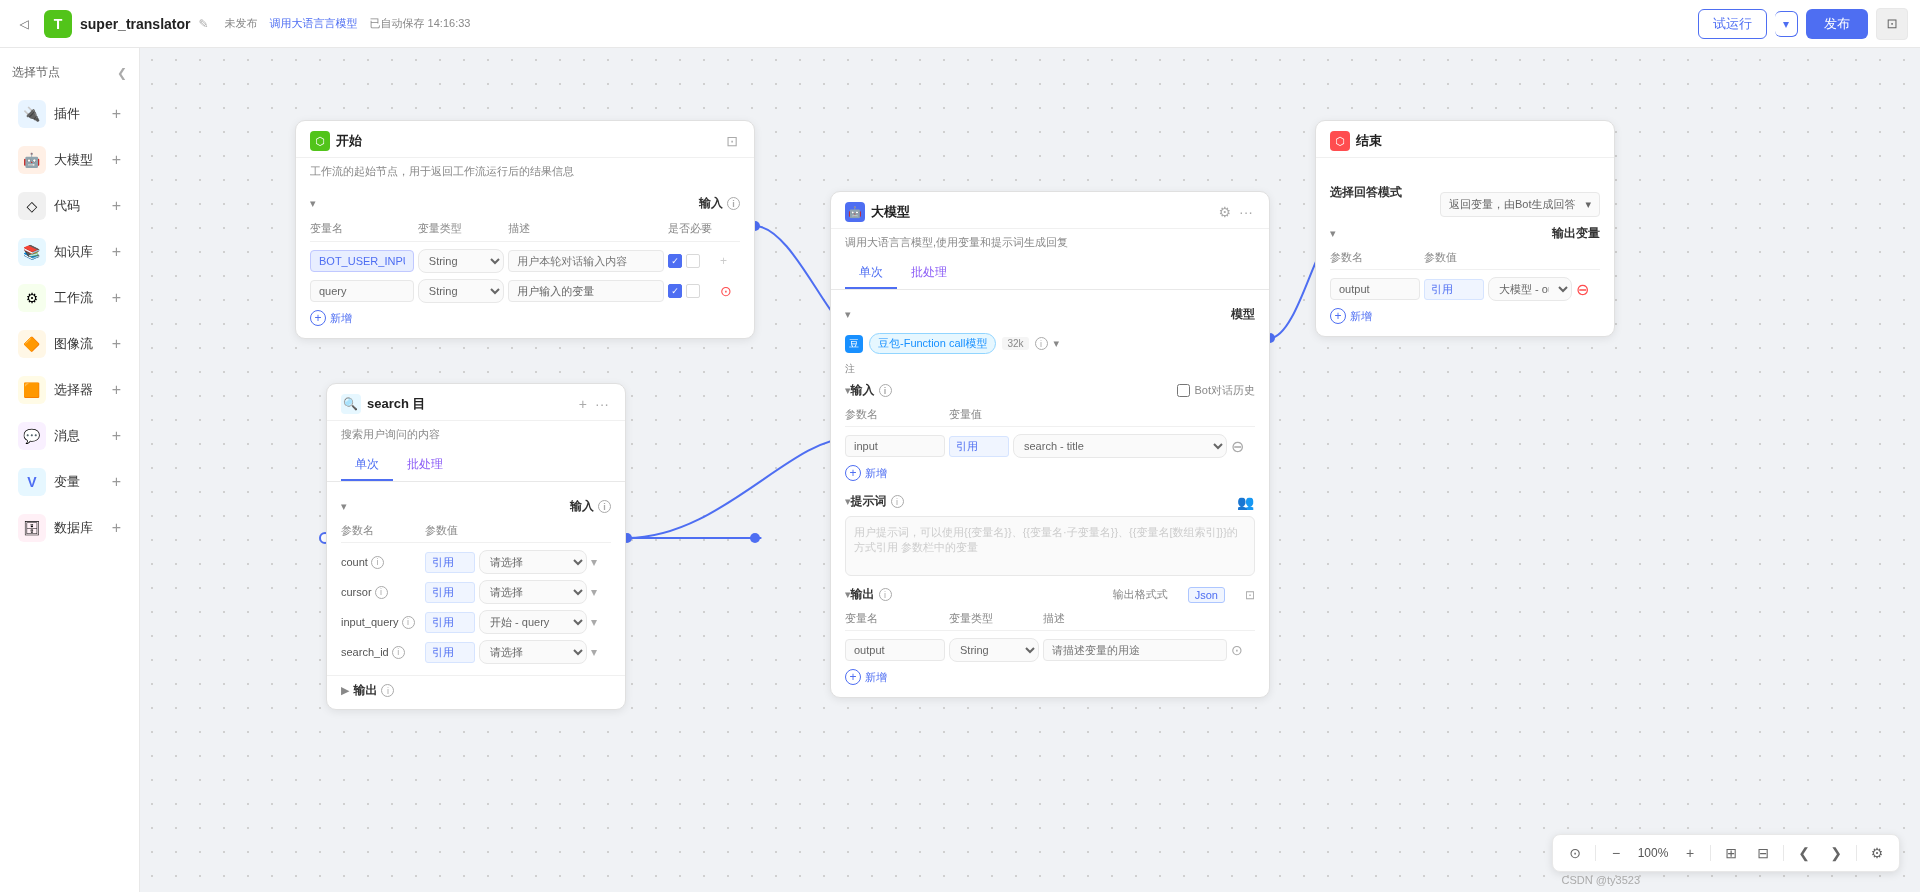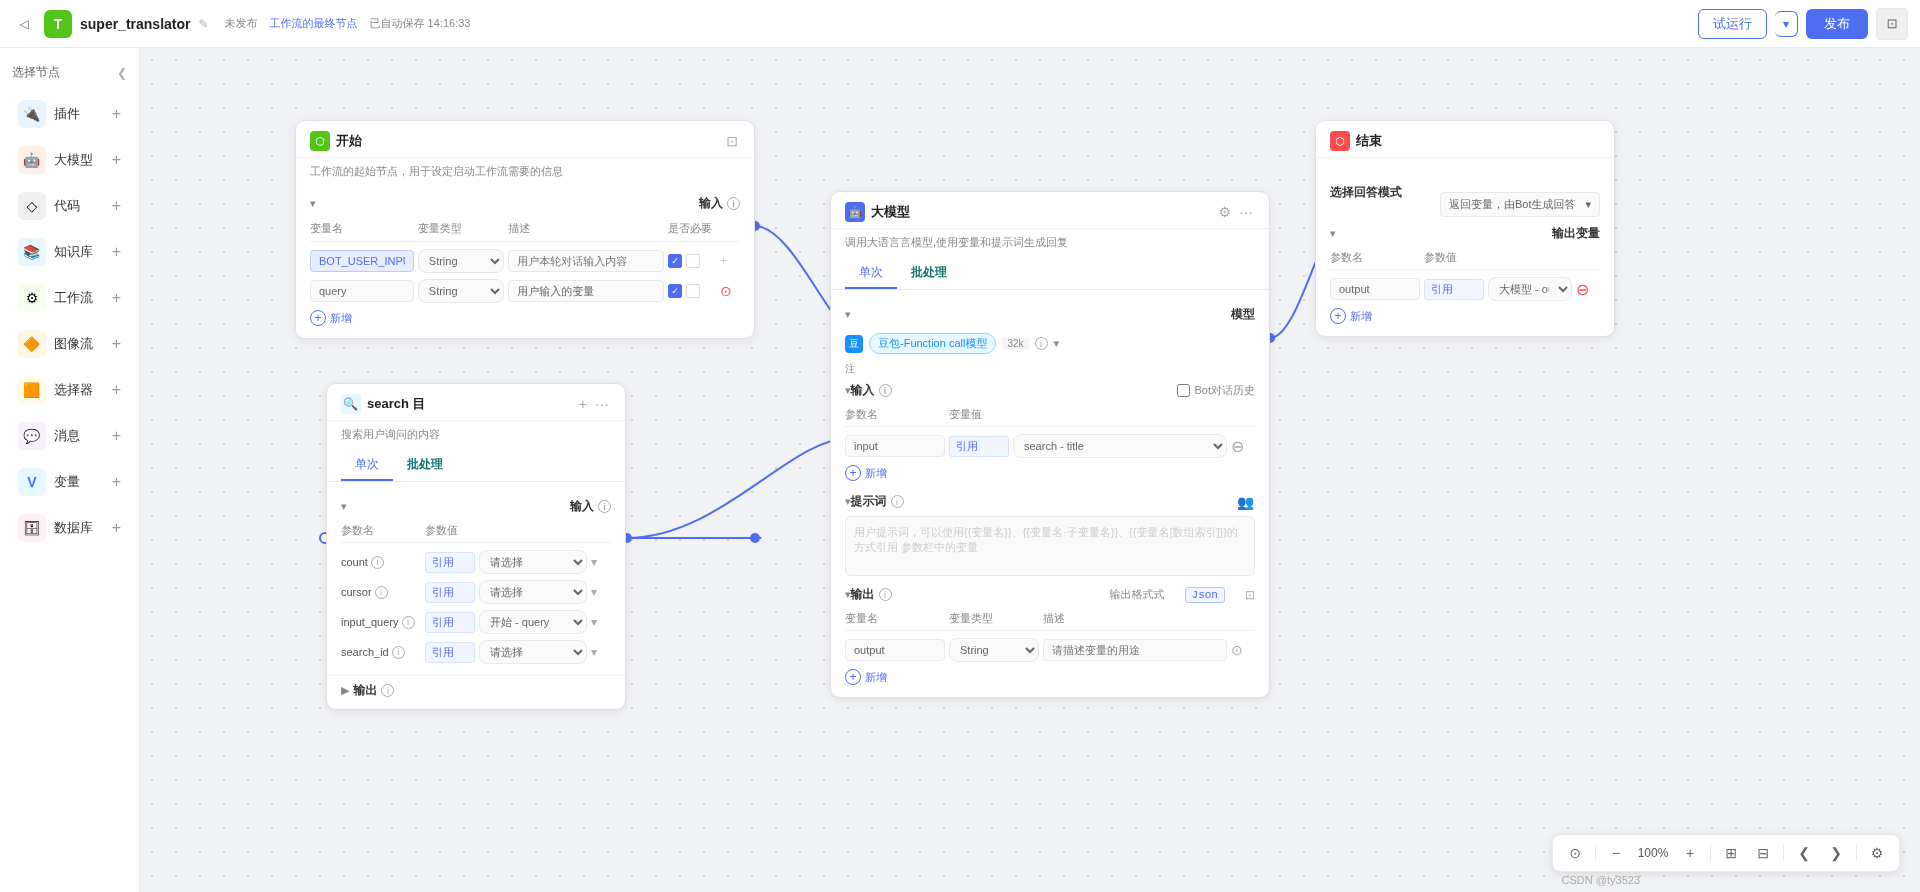--- a/index.html
+++ b/index.html
@@ -75,28 +75,28 @@
     .node-search { left: 186px; top: 335px; width: 300px; }
 
     
     .node-llm { left: 690px; top: 143px; width: 440px; }
 
     
     .node-end { left: 1175px; top: 72px; width: 300px; }
 
     
     .tabs { display: flex; border-bottom: 1px solid #e8e8e8; margin: 0 -14px 8px; padding: 0 14px; }
-    .tab { padding: 6px 14px; font-size: 12px; color: #0f766e; cursor: pointer; border-bottom: 2px solid transparent; font-weight: bold; }
+    .tab { padding: 6px 14px; font-size: 12px; color: #8b5cf6; cursor: pointer; border-bottom: 2px solid transparent; }
     .tab.active { color: #4e6ef2; border-bottom-color: #4e6ef2; font-weight: 500; }
     .node-action-btn { color: #aaa; font-size: 14px; cursor: pointer; padding: 2px; }
 
     
     .model-tag { display: inline-flex; align-items: center; gap: 4px; background: #e6f7ff; border: 1px solid #91d5ff; border-radius: 12px; padding: 2px 8px; font-size: 11px; color: #1890ff; }
     .model-context { font-size: 10px; color: #888; background: #f5f5f5; border-radius: 3px; padding: 1px 5px; }
-    .format-badge { background: #f0f5ff; border: 1px solid #adc6ff; border-radius: 3px; padding: 1px 6px; font-size: 11px; color: #4e6ef2; cursor: pointer; font-family: Liberation Mono, monospace; }
+    .format-badge { background: #f0f5ff; border: 1px solid #adc6ff; border-radius: 3px; padding: 1px 6px; font-size: 11px; color: #4e6ef2; cursor: pointer; }
 
     
     .prompt-area { background: #fafafa; border: 1px solid #e8e8e8; border-radius: 6px; padding: 8px; min-height: 60px; font-size: 11px; color: #999; }
 
     
     .end-mode-select { display: flex; align-items: center; justify-content: space-between; padding: 4px 8px; border: 1px solid #e8e8e8; border-radius: 4px; font-size: 11px; color: #666; cursor: pointer; background: #fafafa; margin-top: 24px; }
 
     
     .connections-svg { position: absolute; top: 0; left: 0; pointer-events: none; }
 
@@ -131,21 +131,21 @@
 
 <div class="topbar">
   <div class="topbar-back">◁</div>
   <div class="topbar-logo">
     <span>T</span>
   </div>
   <span class="topbar-title">super_translator</span>
   <span class="topbar-edit-icon">✎</span>
   <div class="topbar-meta">
     <span class="topbar-meta-item">未发布</span>
-    <span class="topbar-meta-item"><span>工作流的最终节点</span></span>
+    <span class="topbar-meta-item"><span>调用大语言言模型</span></span>
     <span class="topbar-meta-item">已自动保存 14:16:33</span>
   </div>
   <div class="topbar-right">
     <button class="btn-tryrun">试运行</button>
     <button class="btn-tryrun-arrow">▾</button>
     <button class="btn-publish">发布</button>
     <button class="btn-settings">⊡</button>
   </div>
 </div>
 
@@ -250,21 +250,21 @@
   </svg>
 
   <div class="node node-start">
     <div class="node-header">
       <div class="node-icon node-icon-green">⬡</div>
       <span class="node-title">开始</span>
       <div class="node-header-right">
         <span class="node-action-btn">⊡</span>
       </div>
     </div>
-    <div class="node-desc">工作流的起始节点，用于设定启动工作流需要的信息</div>
+    <div class="node-desc">工作流的起始节点，用于返回工作流运行后的结果信息</div>
     <div class="node-body">
       <div class="section-header">
         <span class="collapse-arrow">▾</span>
         <span class="section-title">
           <span>输入</span>
           <span class="info-icon">i</span>
         </span>
       </div>
 
       <div style="display:grid;grid-template-columns:1.2fr 1fr 1.8fr 48px 20px;gap:4px;padding:3px 0 5px;border-bottom:1px solid #f0f0f0;margin-bottom:4px;">

